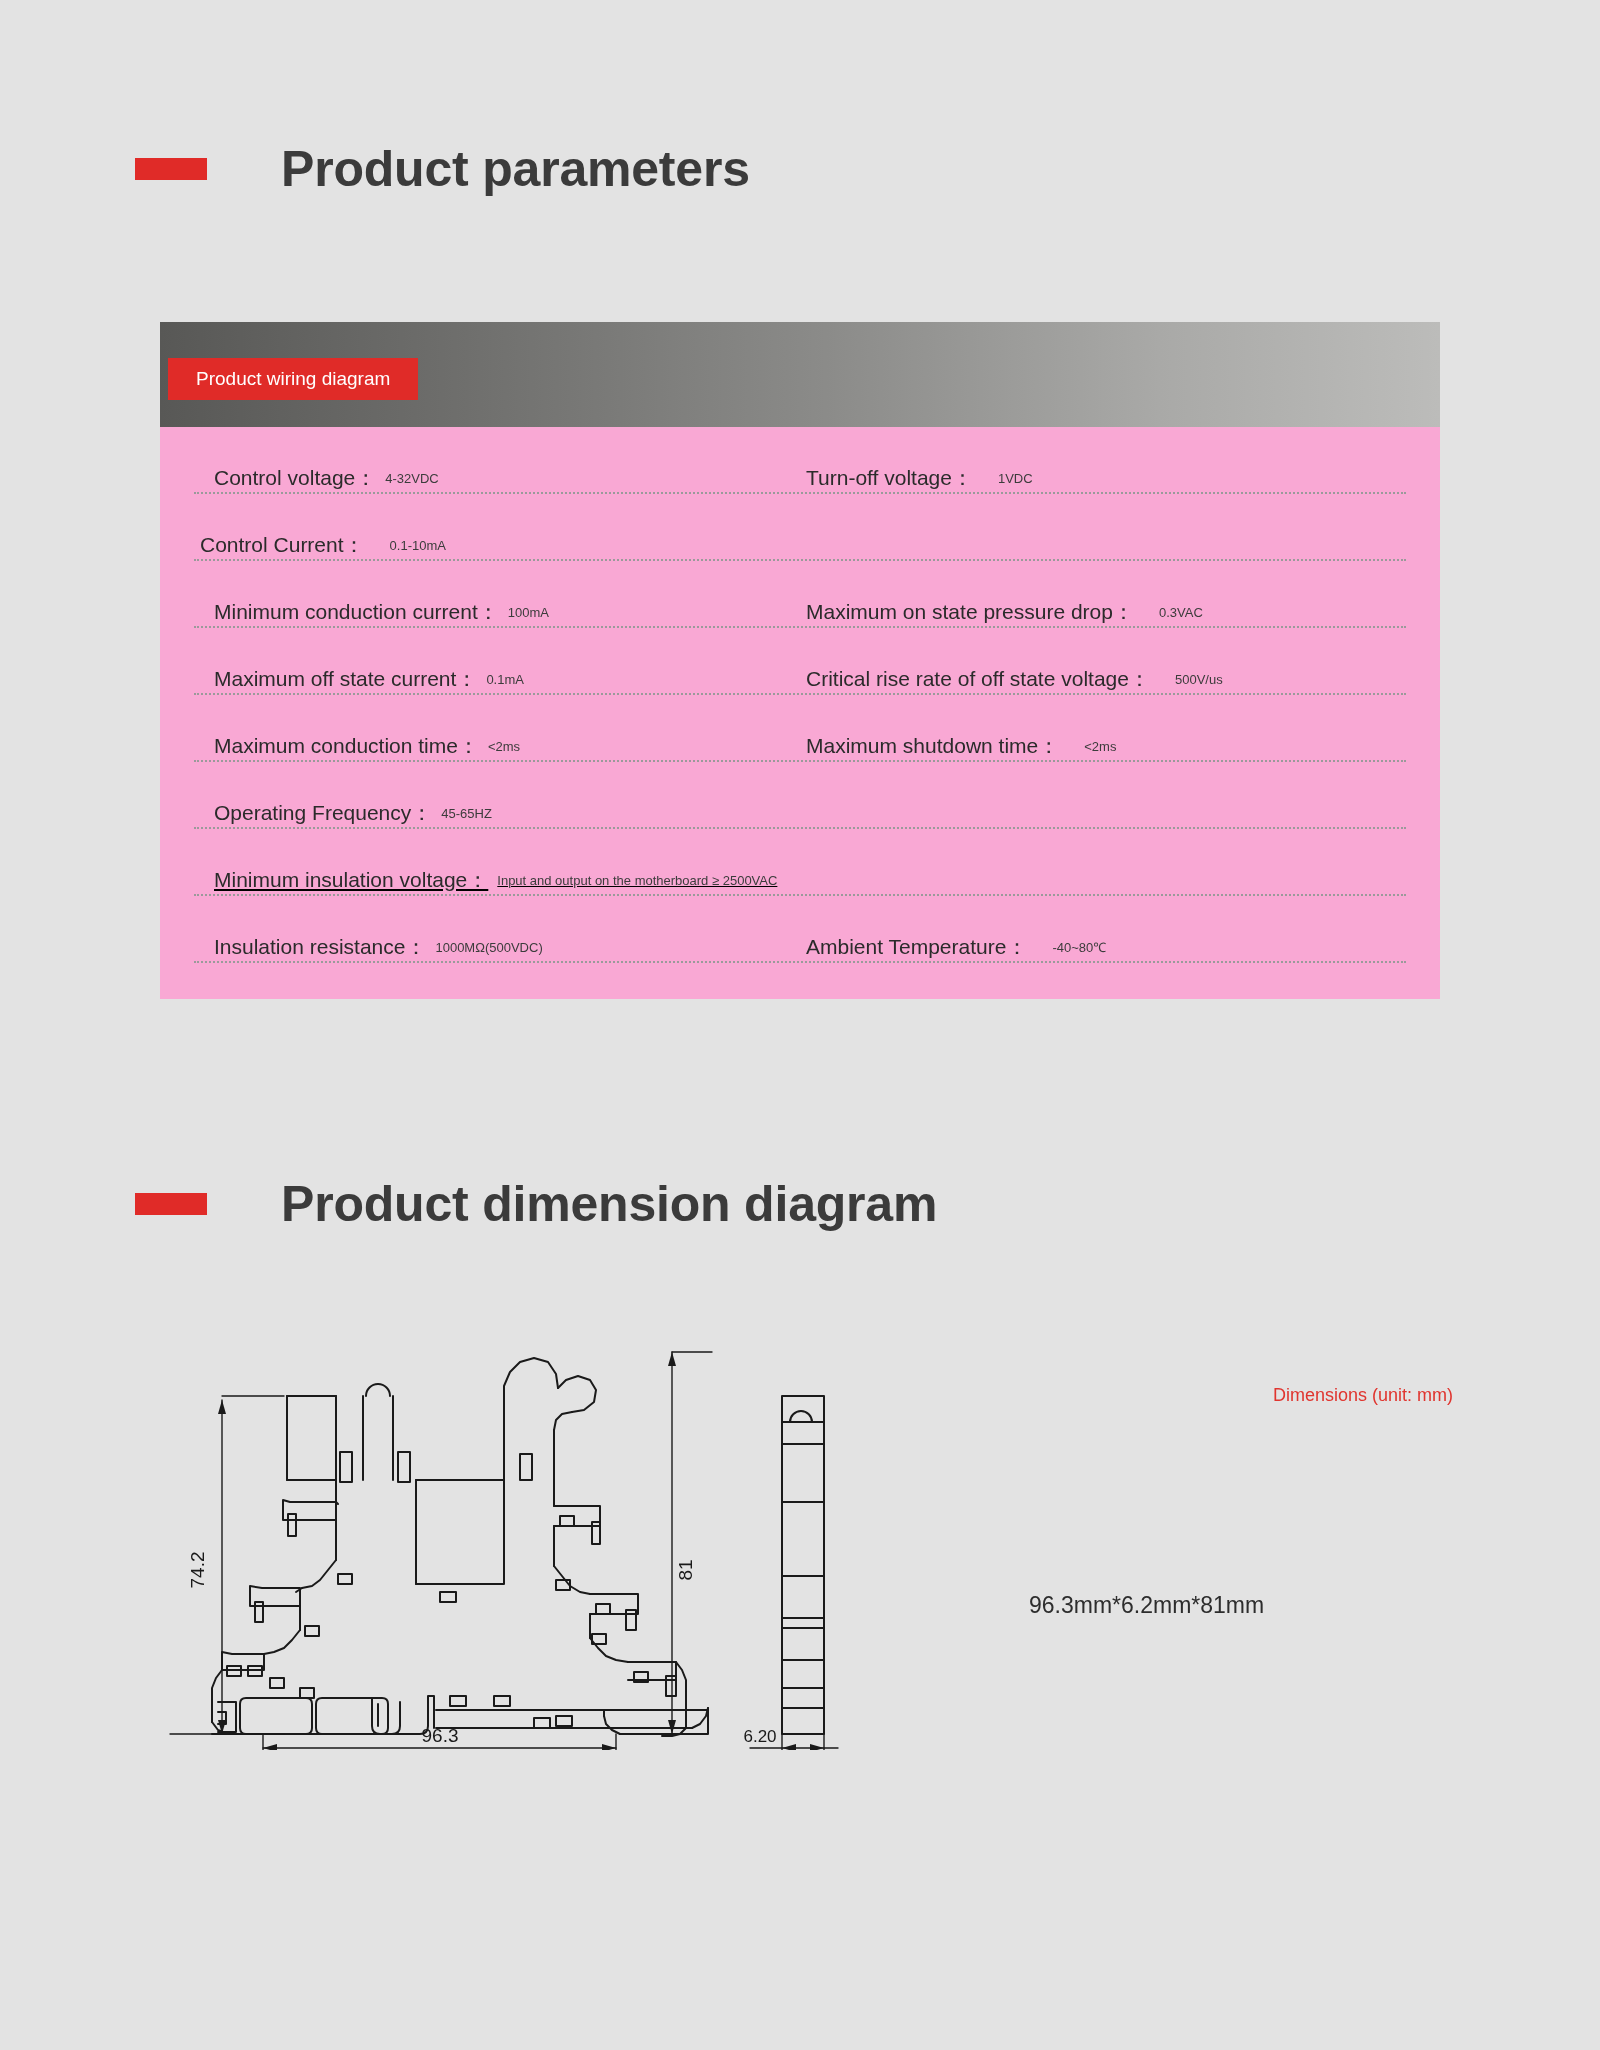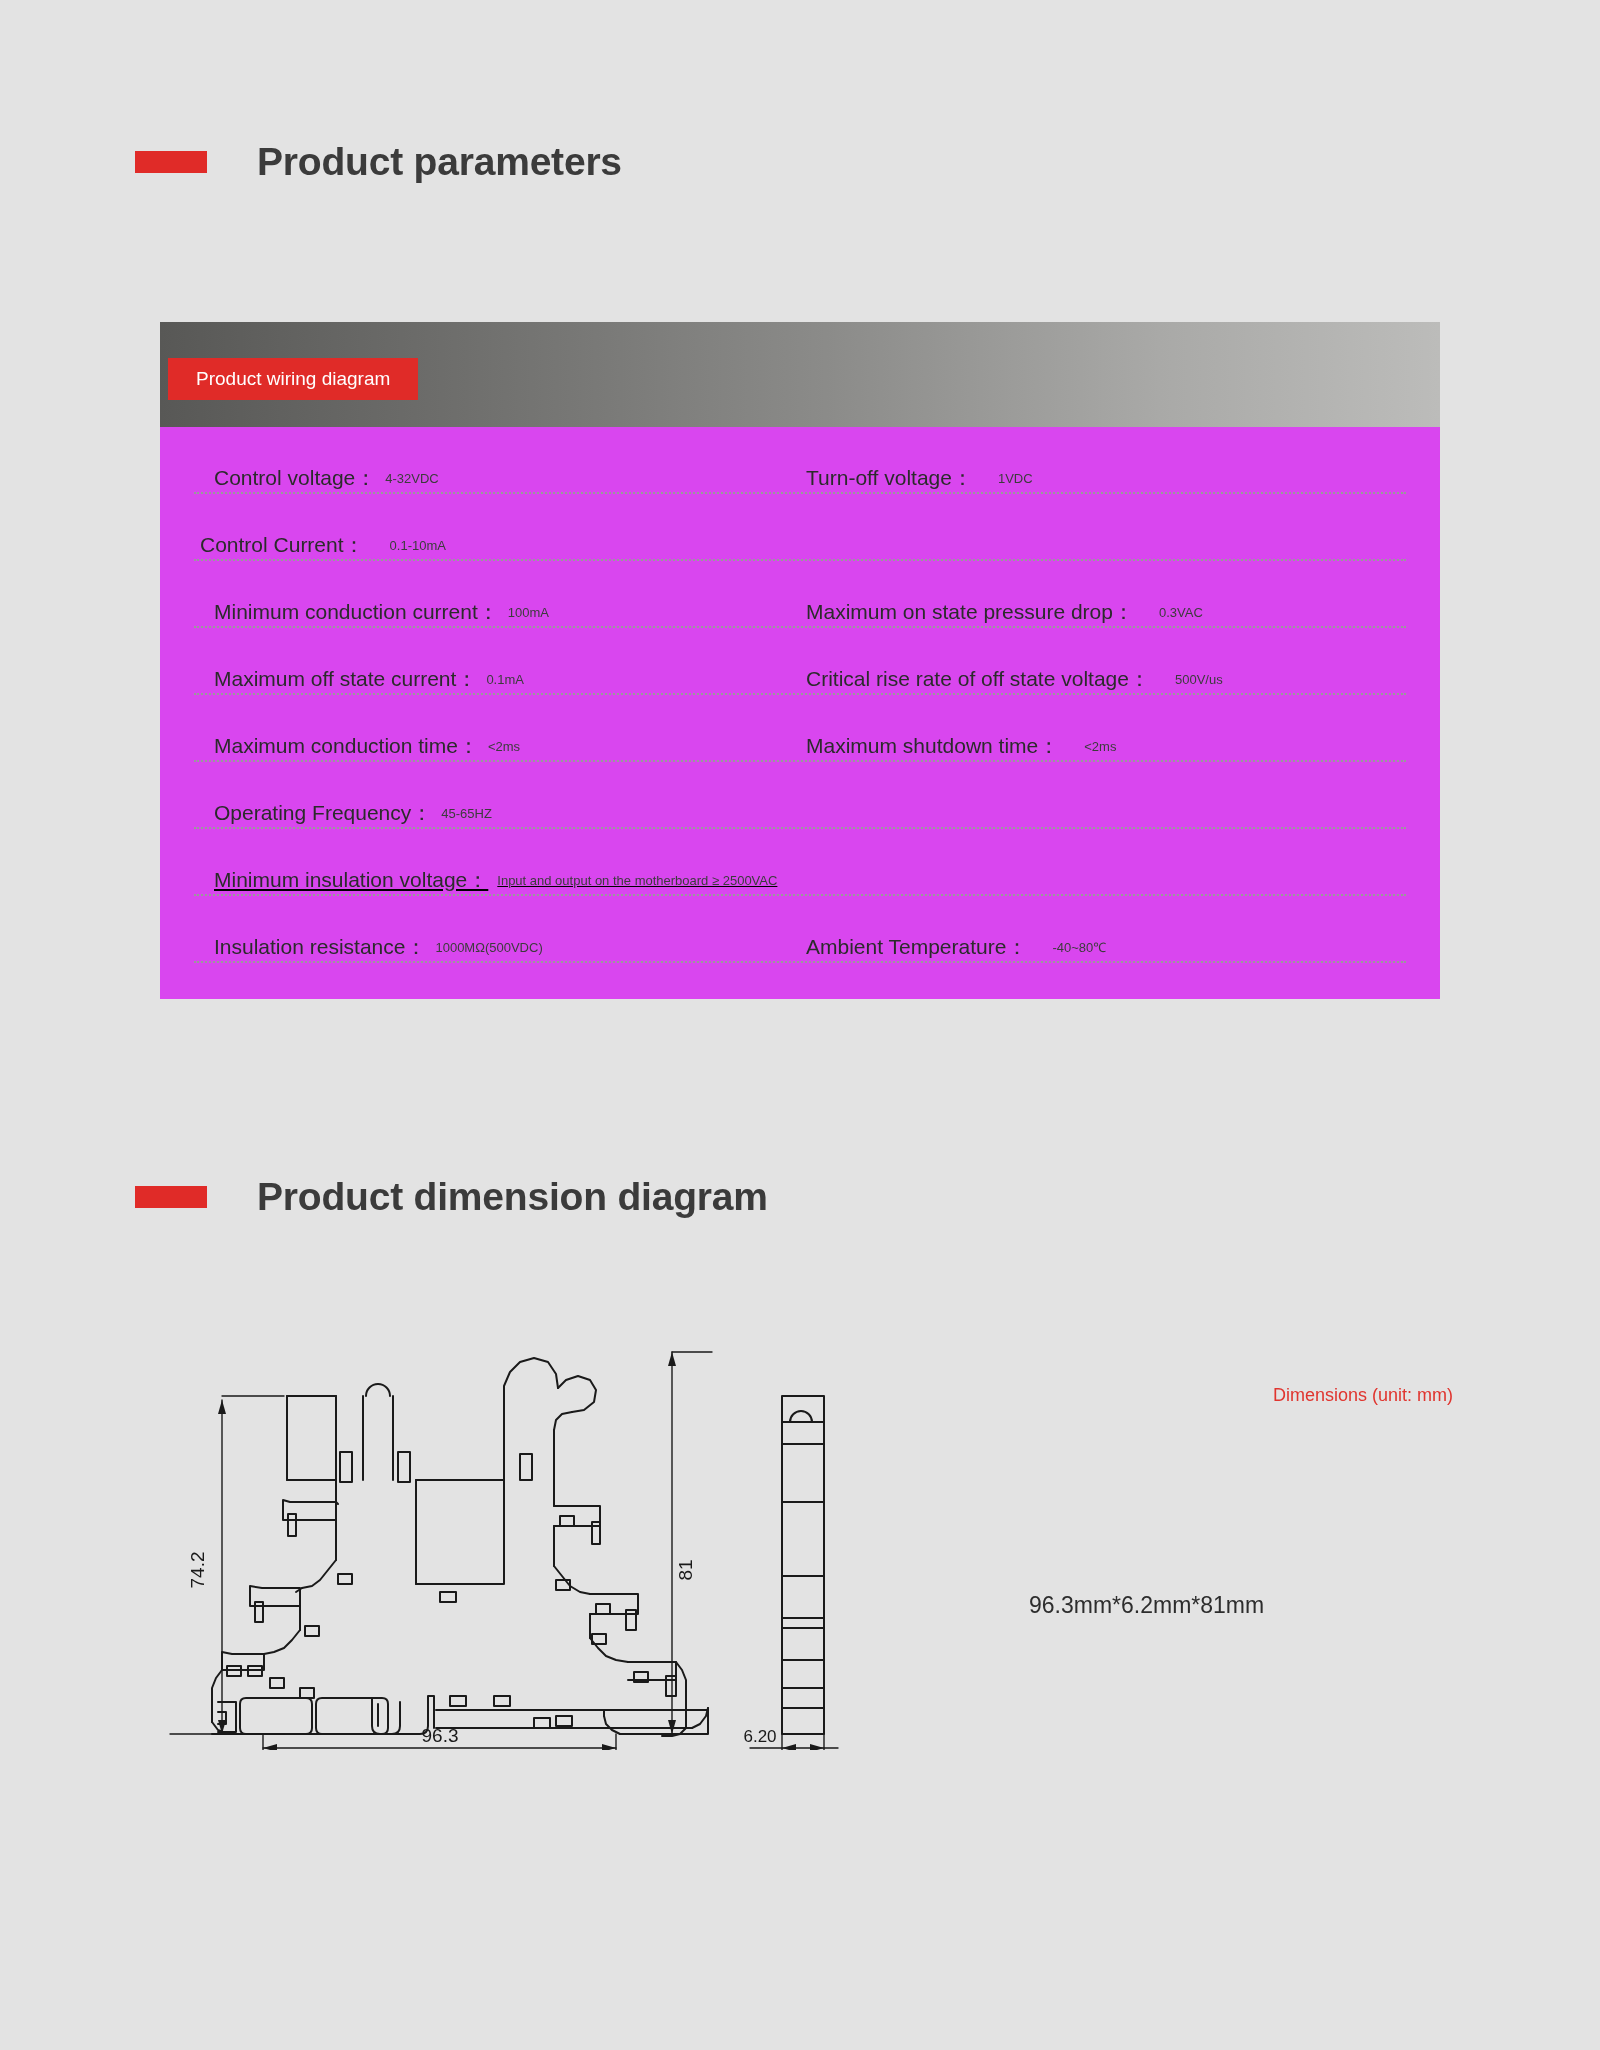--- a/index.html
+++ b/index.html
@@ -21,38 +21,38 @@
     display: flex;
     align-items: center;
   }
   .heading-bar {
     width: 72px;
     height: 22px;
     background: #e02b28;
     flex: 0 0 auto;
   }
   .heading-text {
-    margin-left: 50px;
-    font-size: 39px;
+    margin-left: 74px;
+    font-size: 50px;
     font-weight: bold;
     color: #3b3b3b;
     letter-spacing: -0.2px;
     white-space: nowrap;
   }
 
   #heading-parameters { left: 135px; top: 140px; }
   #heading-dimension  { left: 135px; top: 1175px; }
 
   
   .param-table {
     position: absolute;
     left: 160px;
     top: 322px;
     width: 1280px;
-    background: #d946ef;
+    background: #f9a8d4;
     box-sizing: border-box;
   }
   .param-table-header {
     height: 105px;
     background: linear-gradient(to right, #585856 0%, #6d6d6b 22%, #8b8b89 52%, #a9a9a7 78%, #bcbcba 100%);
     position: relative;
   }
   .wiring-tag {
     position: absolute;
     left: 8px;

